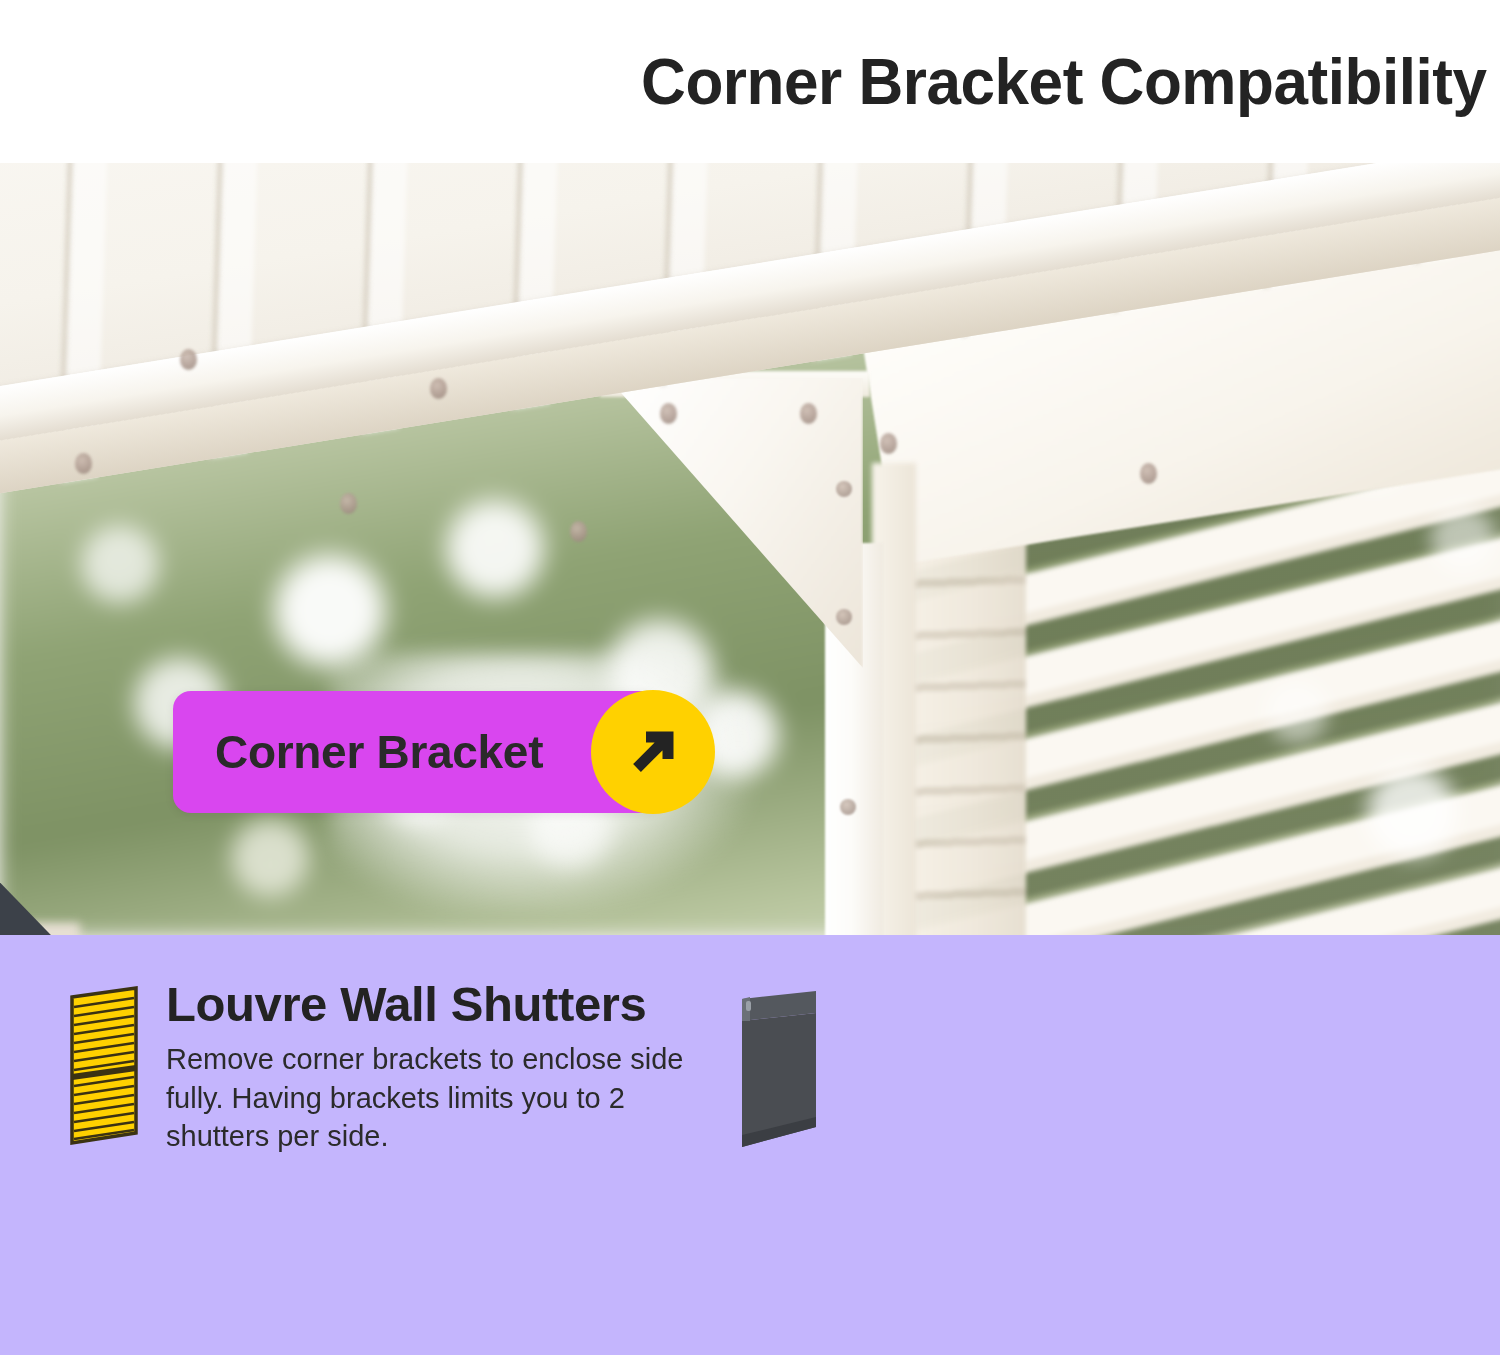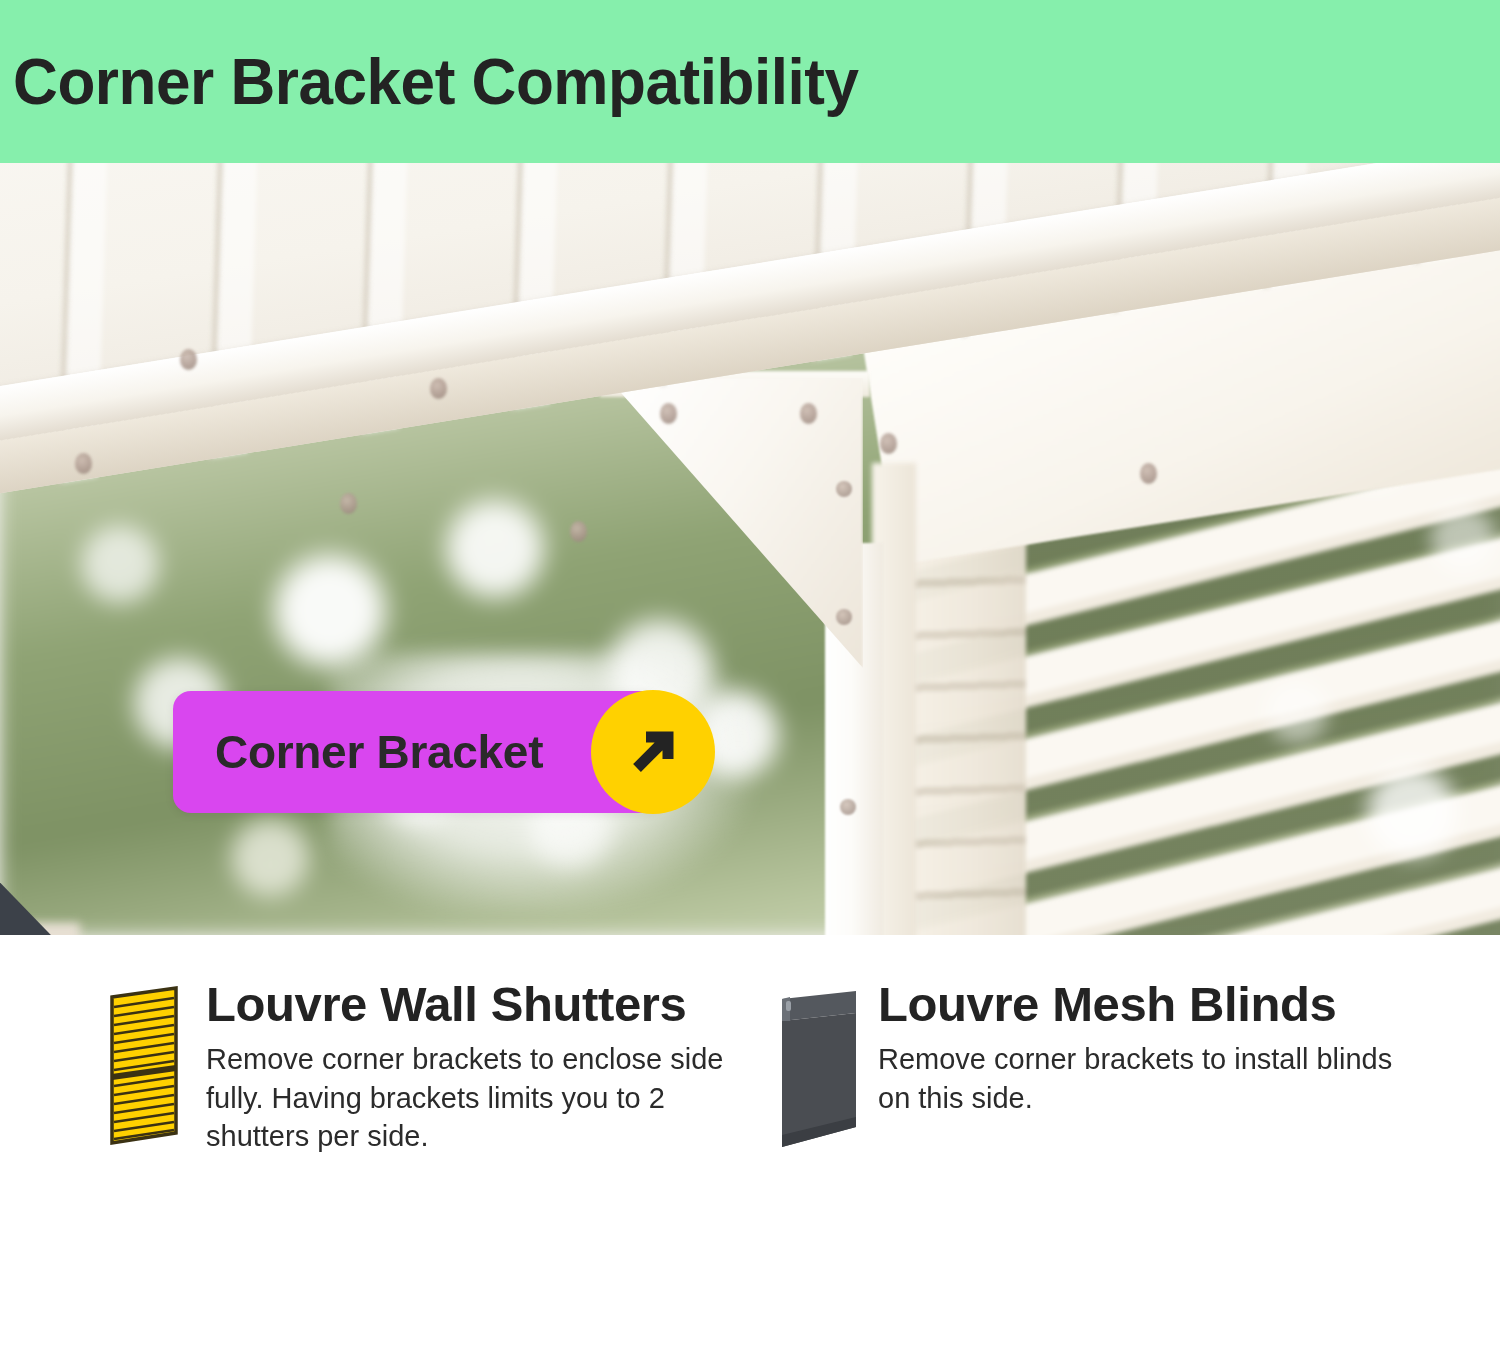--- a/index.html
+++ b/index.html
@@ -13,24 +13,24 @@
     position:relative;
     width:1500px; height:1355px;
     background:#FFD100;
     display:flex;
     flex-direction:column;
   }
 
   
   .header {
     height:163px;
-    background:#86efac;
+    background:#ffffff;
     display:flex;
     align-items:center;
-    justify-content:flex-start;
+    justify-content:flex-end;
     flex:none;
   }
   .header-title {
     font-size:64px;
     font-weight:bold;
     color:#232323;
     letter-spacing:-0.5px;
     transform:scaleX(0.97);
     text-align:center;
     line-height:1;
@@ -239,24 +239,23 @@
     background:#FFD100;
     display:flex;
     align-items:center;
     justify-content:center;
   }
   .badge-circle svg { display:block; }
 
   
   .bottom {
     flex:1;
-    background:#ffffff;
+    background:#c4b5fd;
     display:flex;
     padding:44px 0 0 0;
-    justify-content:center;
   }
   .feature {
     display:flex;
     align-items:flex-start;
   }
   .feature.left  { width:720px; padding-left:56px; }
   .feature.right { width:700px; padding-left:8px; }
 
   .feature-icon {
     flex:none;
@@ -388,20 +387,16 @@
           <path d="M14 14 L88 6 L88 28 L14 36 Z" fill="#54585e"></path>
 
           <path d="M14 36 L88 28 L88 142 L14 162 Z" fill="#4A4D52"></path>
 
           <path d="M14 150 L88 132 L88 142 L14 162 Z" fill="#3b3e43"></path>
 
           <path d="M14 14 L22 12 L22 36 L14 36 Z" fill="#6b7077"></path>
           <rect x="18" y="16" width="5" height="10" rx="2" fill="#9aa0a7"></rect>
         </svg>
       </div>
-      <div class="feature-text">
-        <div class="feature-title">Louvre Mesh Blinds</div>
-        <div class="feature-body">Remove corner brackets to install blinds on this side.</div>
-      </div>
     </div>
 
   </div>
 </div>
 
 </body></html>

